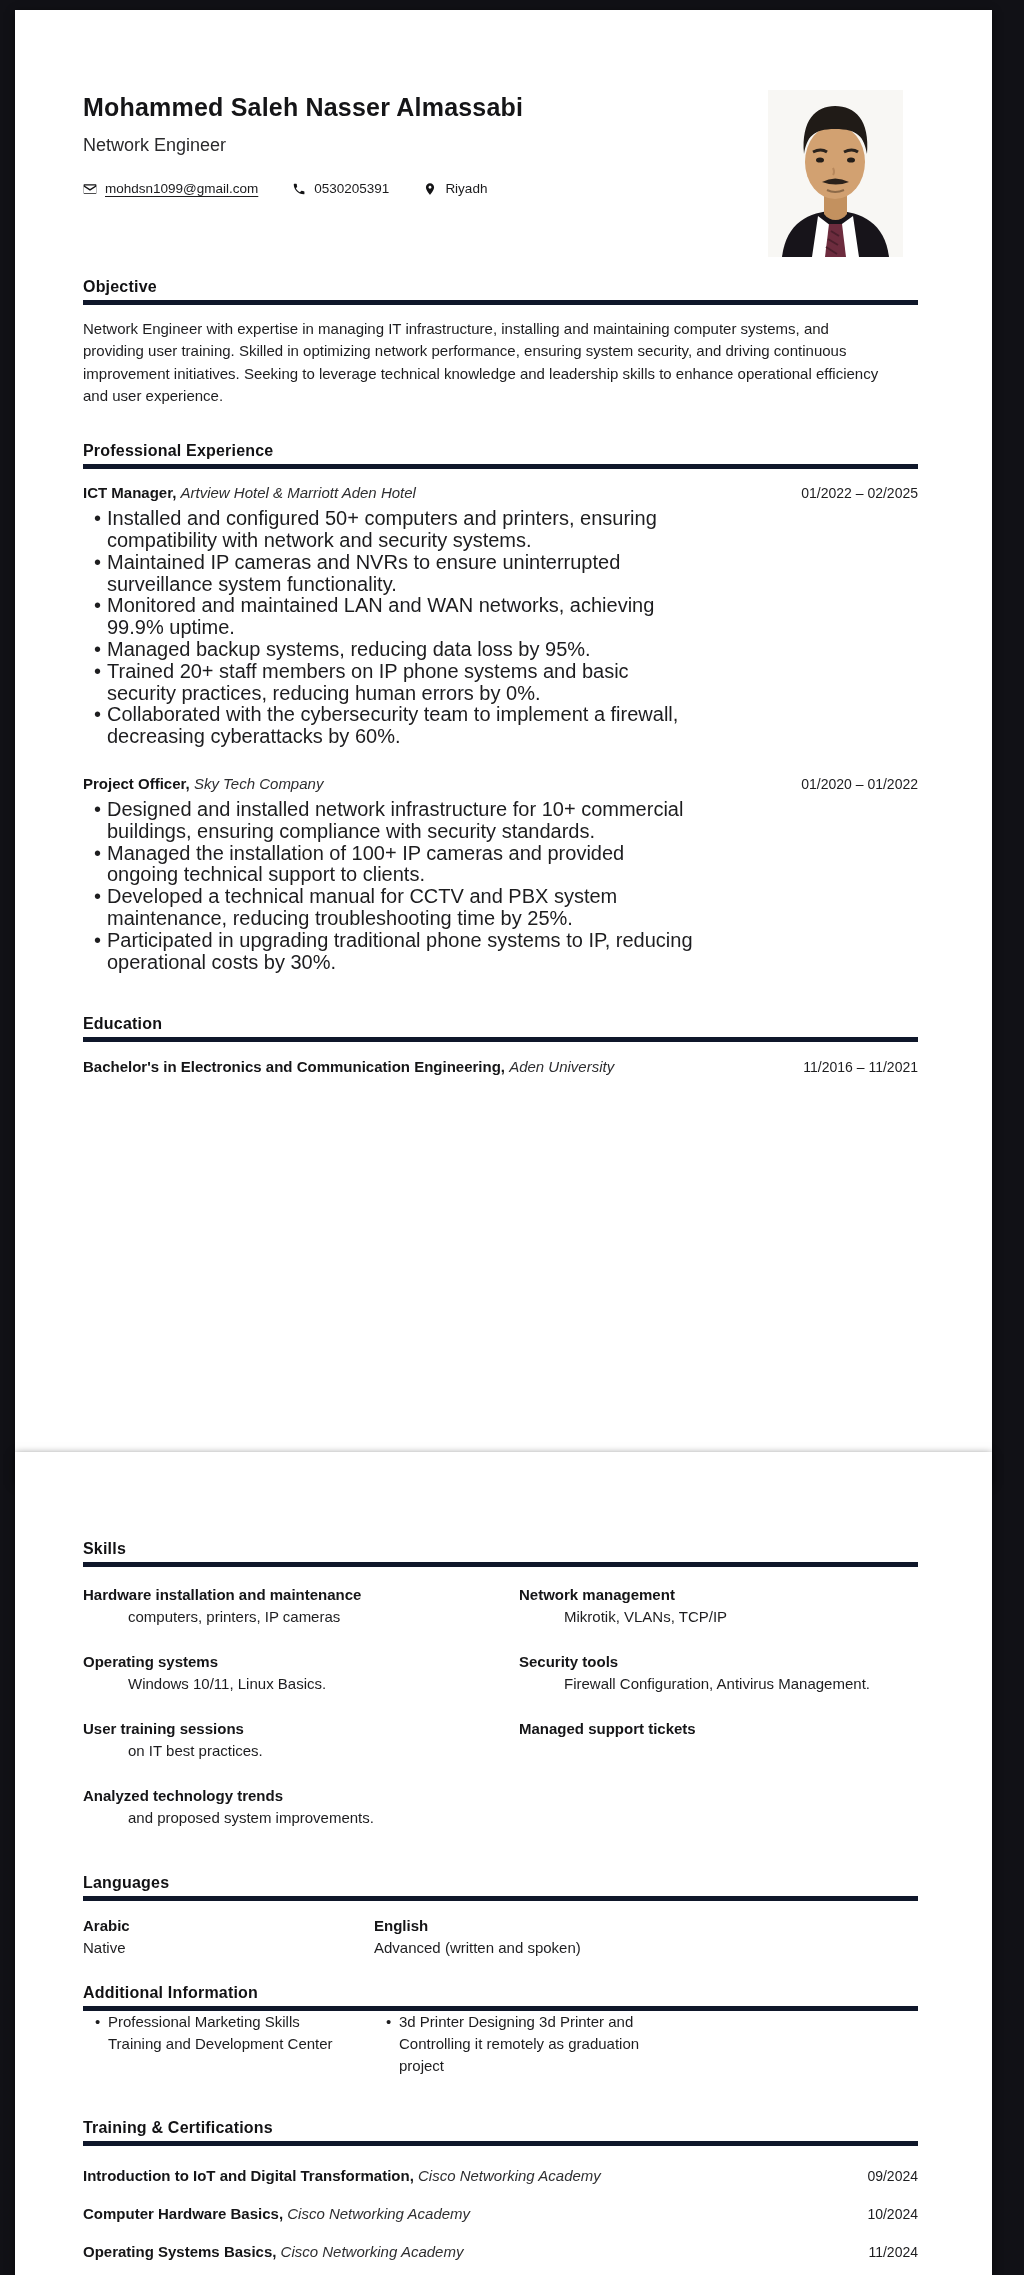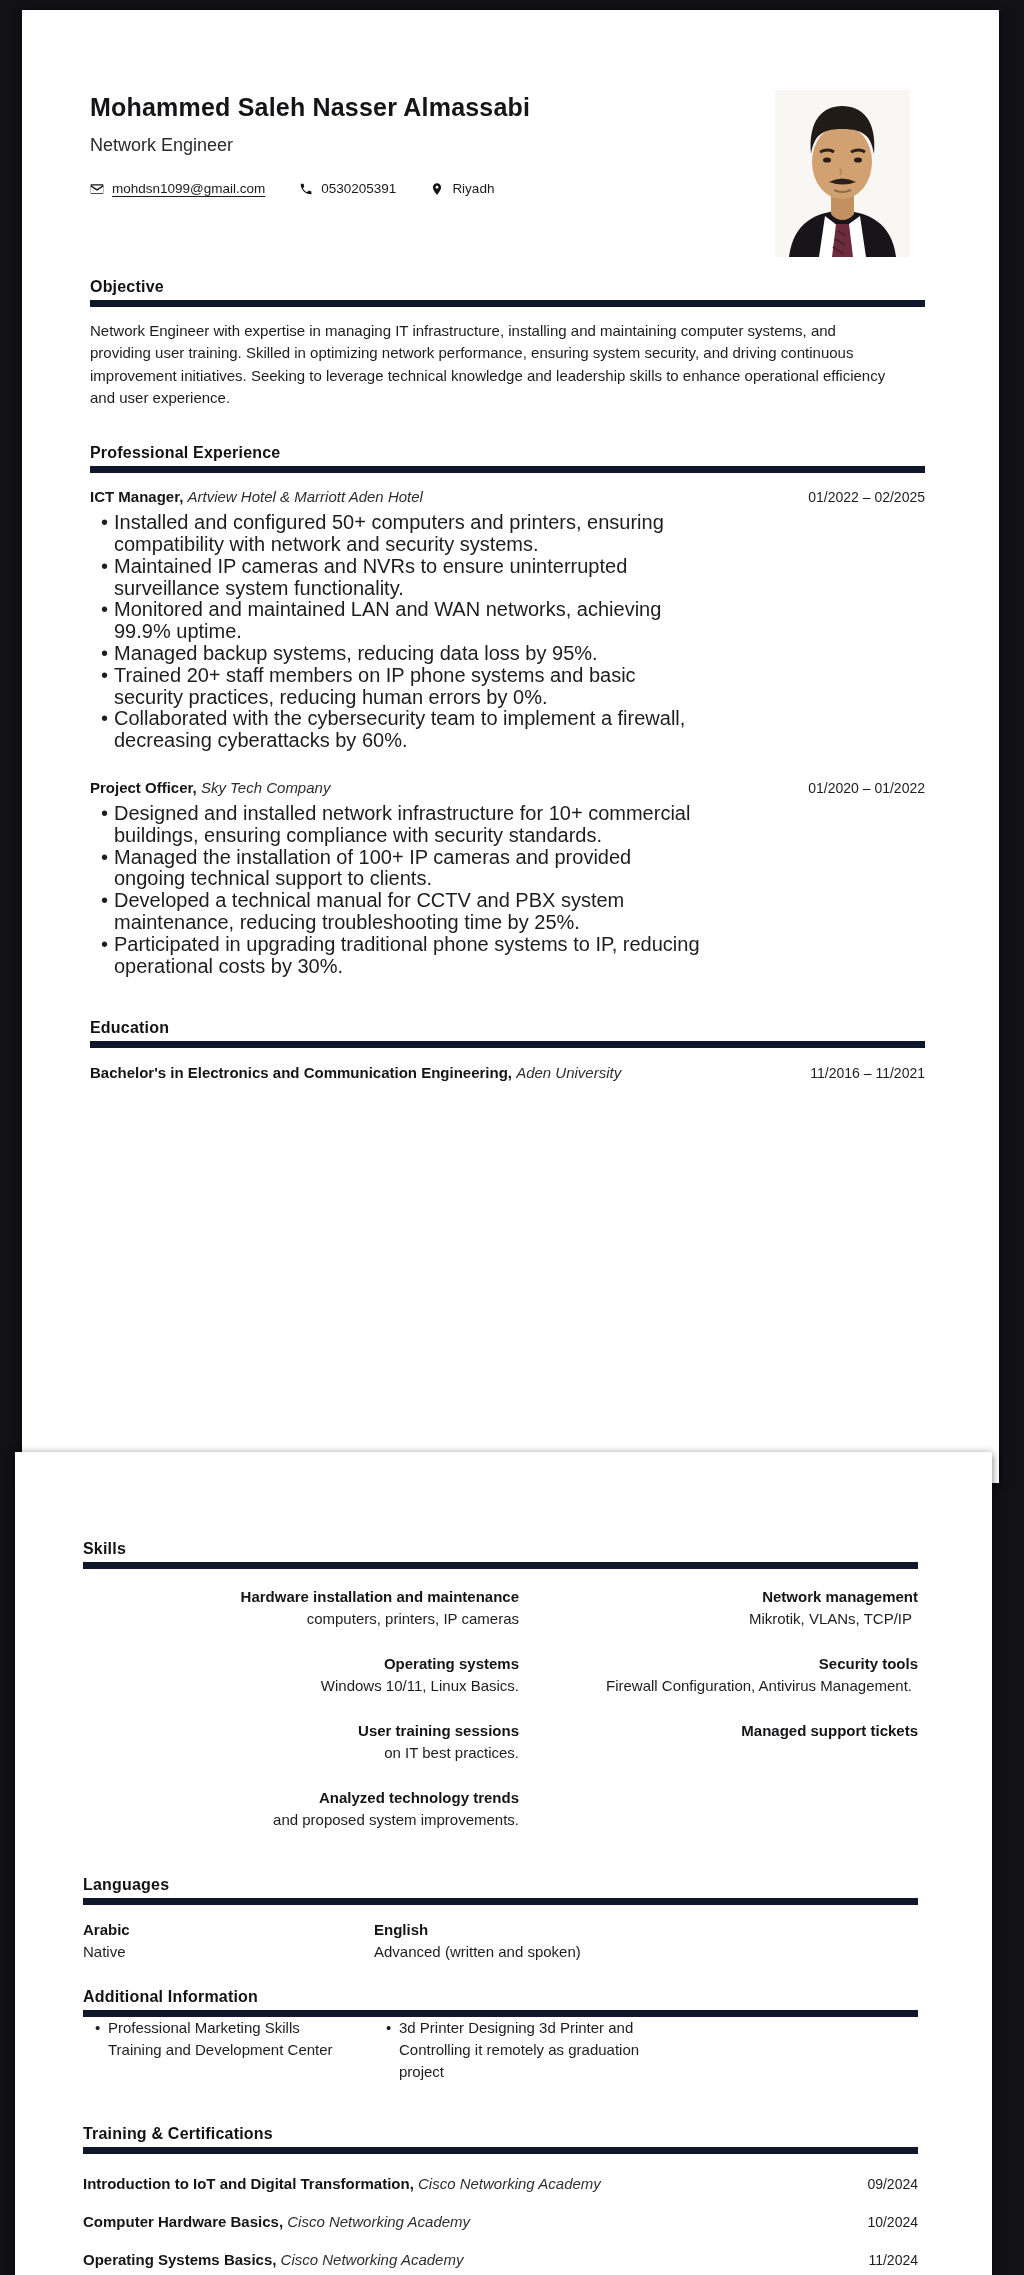--- a/index.html
+++ b/index.html
@@ -6,35 +6,35 @@
   body{
     width:1024px;height:2275px;position:relative;overflow:hidden;
     background:#111116;
     font-family:"Liberation Sans",sans-serif;
     color:#1d1d1f;
   }
   .page{
     position:absolute;left:15px;width:977px;background:#ffffff;
     box-sizing:border-box;box-shadow:0 2px 8px rgba(0,0,0,.55);
   }
-  #page1{top:10px;height:1473px;padding:83px 74px 0 68px;margin-left:7px;}
+  #page1{top:10px;height:1473px;padding:83px 74px 0 68px;}
   #page2{top:1452px;height:920px;padding:88px 74px 0 68px;}
 
   
   .name{font-size:25px;line-height:28px;font-weight:bold;color:#151517;margin:0;letter-spacing:.2px;}
   .job-title{font-size:18px;line-height:22px;color:#2a2a2c;margin-top:13px;}
   .contact{display:flex;align-items:flex-end;gap:34px;margin-top:24px;font-size:13.5px;line-height:17px;color:#1b1b1d;}
   .citem{display:inline-flex;align-items:center;gap:8px;}
   .cicon{width:14px;height:14px;display:inline-block;flex:0 0 auto;}
   .email-text{text-decoration:underline;text-underline-offset:3px;}
   .photo{position:absolute;top:80px;left:753px;width:135px;height:167px;}
 
   
   h2{margin:0;font-size:16px;line-height:17px;font-weight:bold;color:#121214;
-     padding-bottom:5px;border-bottom:7px solid #0f172a;letter-spacing:.2px;}
+     padding-bottom:5px;border-bottom:5px solid #0f172a;letter-spacing:.2px;}
   .sec-objective{margin-top:81px;}
   .sec-experience{margin-top:35px;}
   .sec-education{margin-top:42px;}
   .sec-languages{margin-top:22px;}
   .sec-additional{margin-top:25px;}
   .sec-certs{margin-top:42px;}
 
   .objective-text{margin:13px 0 0;font-size:15px;line-height:22.3px;max-width:808px;}
 
   .xentry{margin-top:14px;}
@@ -44,21 +44,21 @@
   .company{font-style:italic;font-weight:normal;color:#2e2e30;}
   .dates{font-size:14px;color:#1d1d1f;white-space:nowrap;padding-left:20px;}
   ul.bullets{margin:5px 0 0;padding:0;list-style:none;max-width:612px;font-size:20px;line-height:21.8px;}
   ul.bullets li{position:relative;padding-left:24px;}
   ul.bullets li::before{content:"\2022";position:absolute;left:11px;}
 
   .edu-list .xhead{margin-top:15px;}
 
   
   .cols{display:grid;grid-template-columns:436px 1fr;margin-top:17px;}
-  .skill{margin-bottom:23px;text-align:right;}
+  .skill{margin-bottom:23px;}
   .skill .sk-title{display:block;font-weight:bold;font-size:15px;line-height:22px;color:#151517;}
   .skill .sk-detail{display:block;font-size:15px;line-height:22px;margin-left:45px;}
   .col-right .sk-detail{max-width:348px;}
 
   
   .lang-grid{display:grid;grid-template-columns:291px 1fr;margin-top:14px;}
   .lang .lang-name{display:block;font-weight:bold;font-size:15px;line-height:22px;color:#151517;}
   .lang .lang-level{display:block;font-size:15px;line-height:22px;}
 
   

